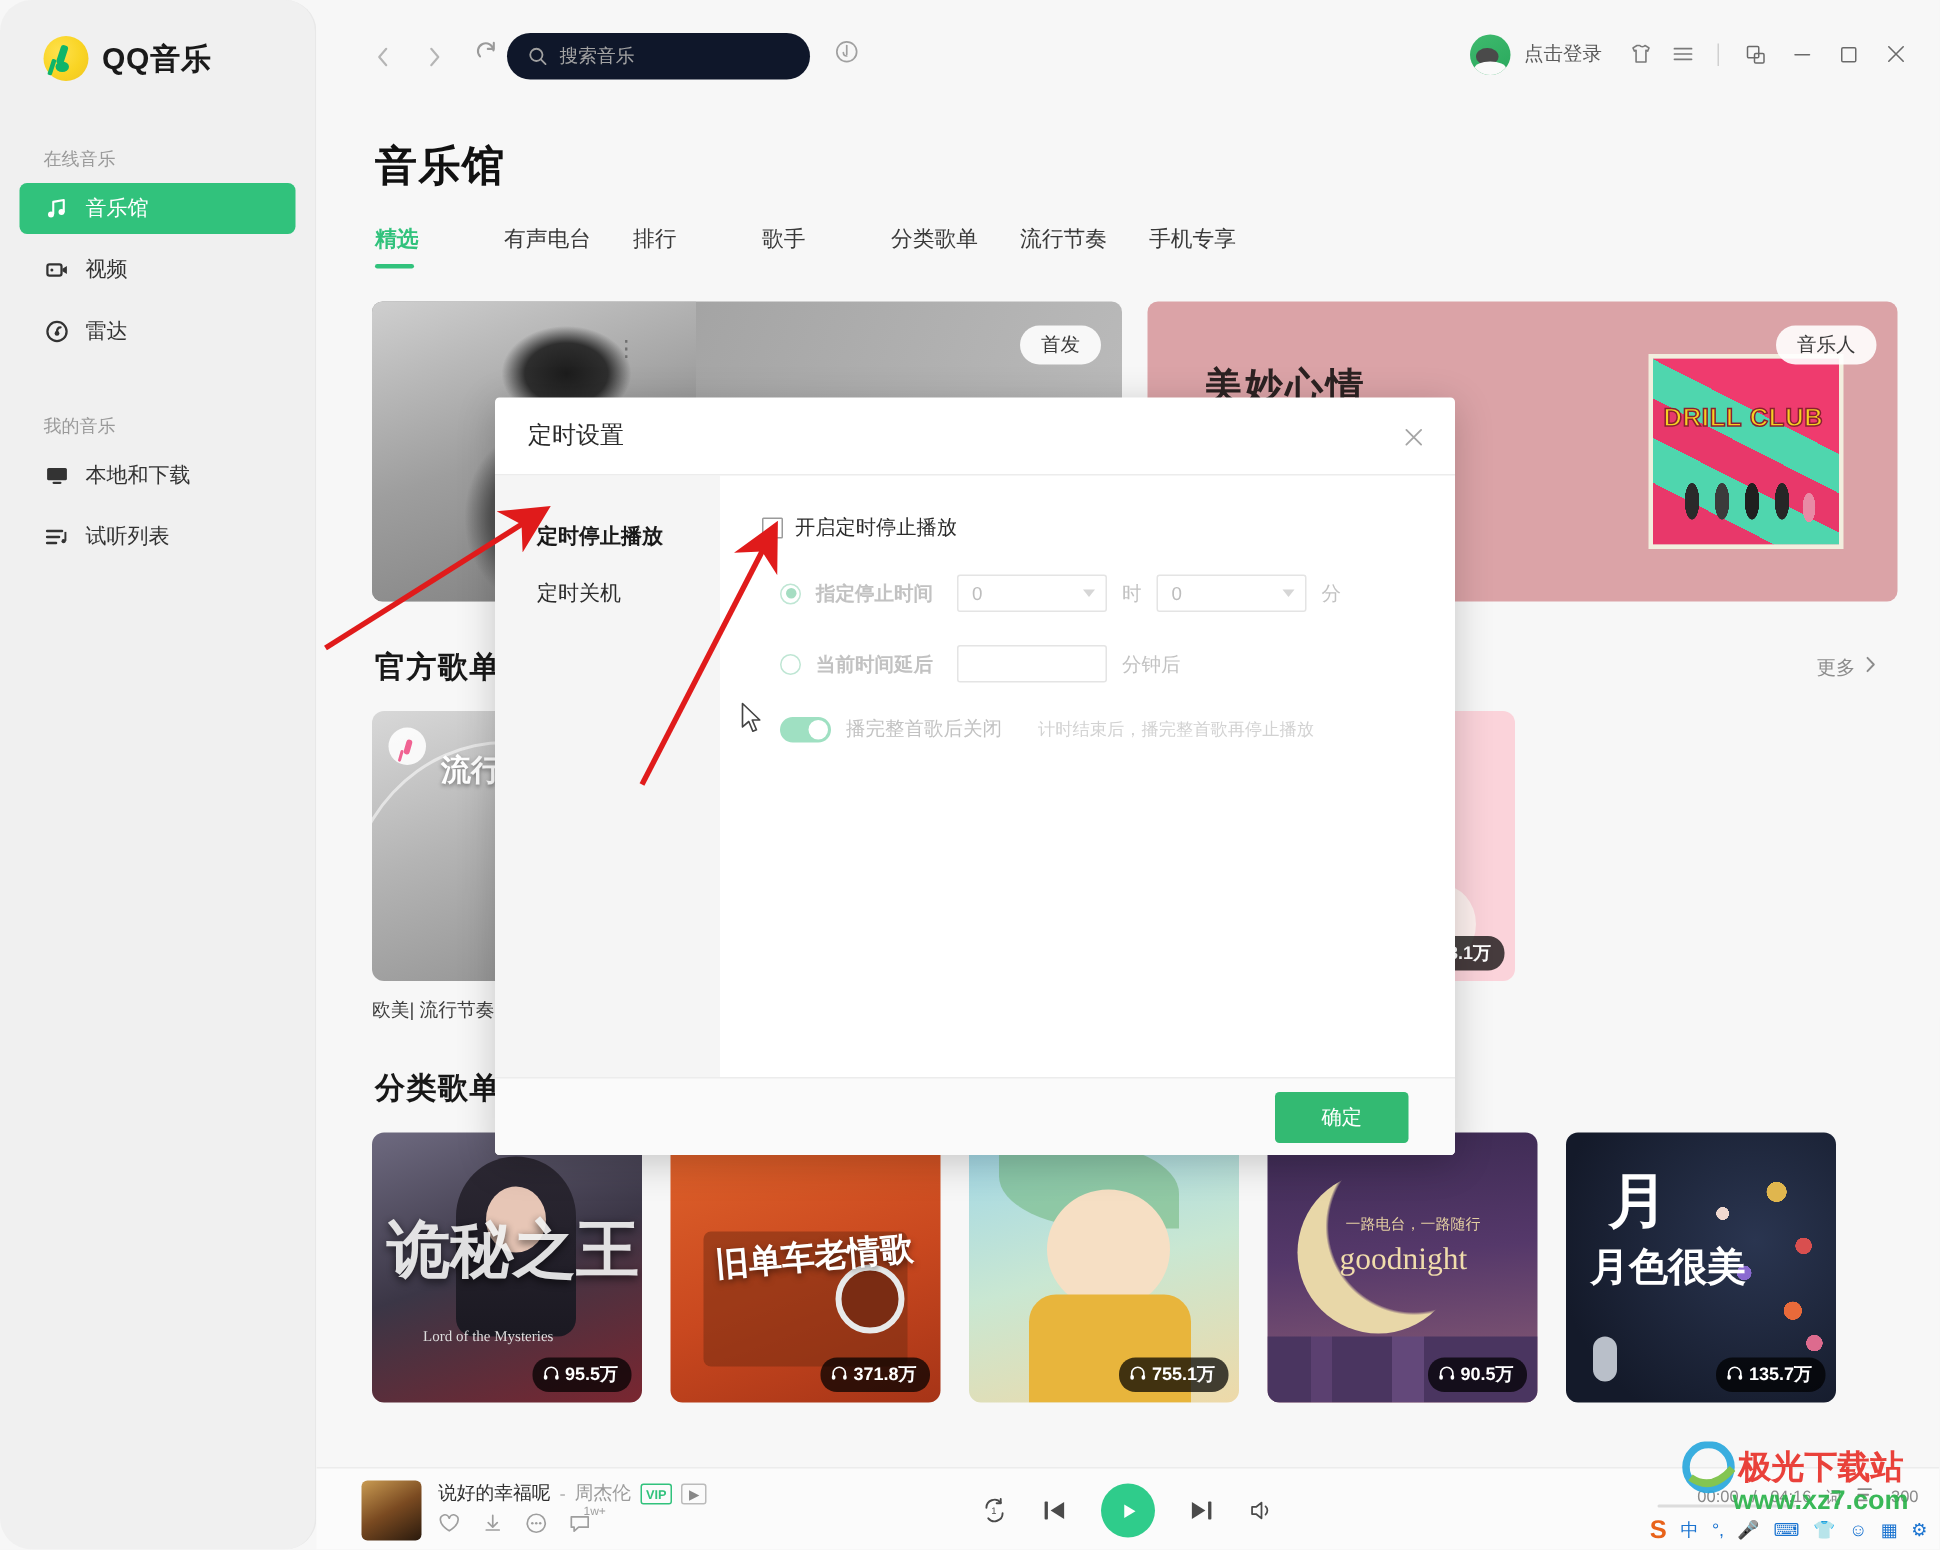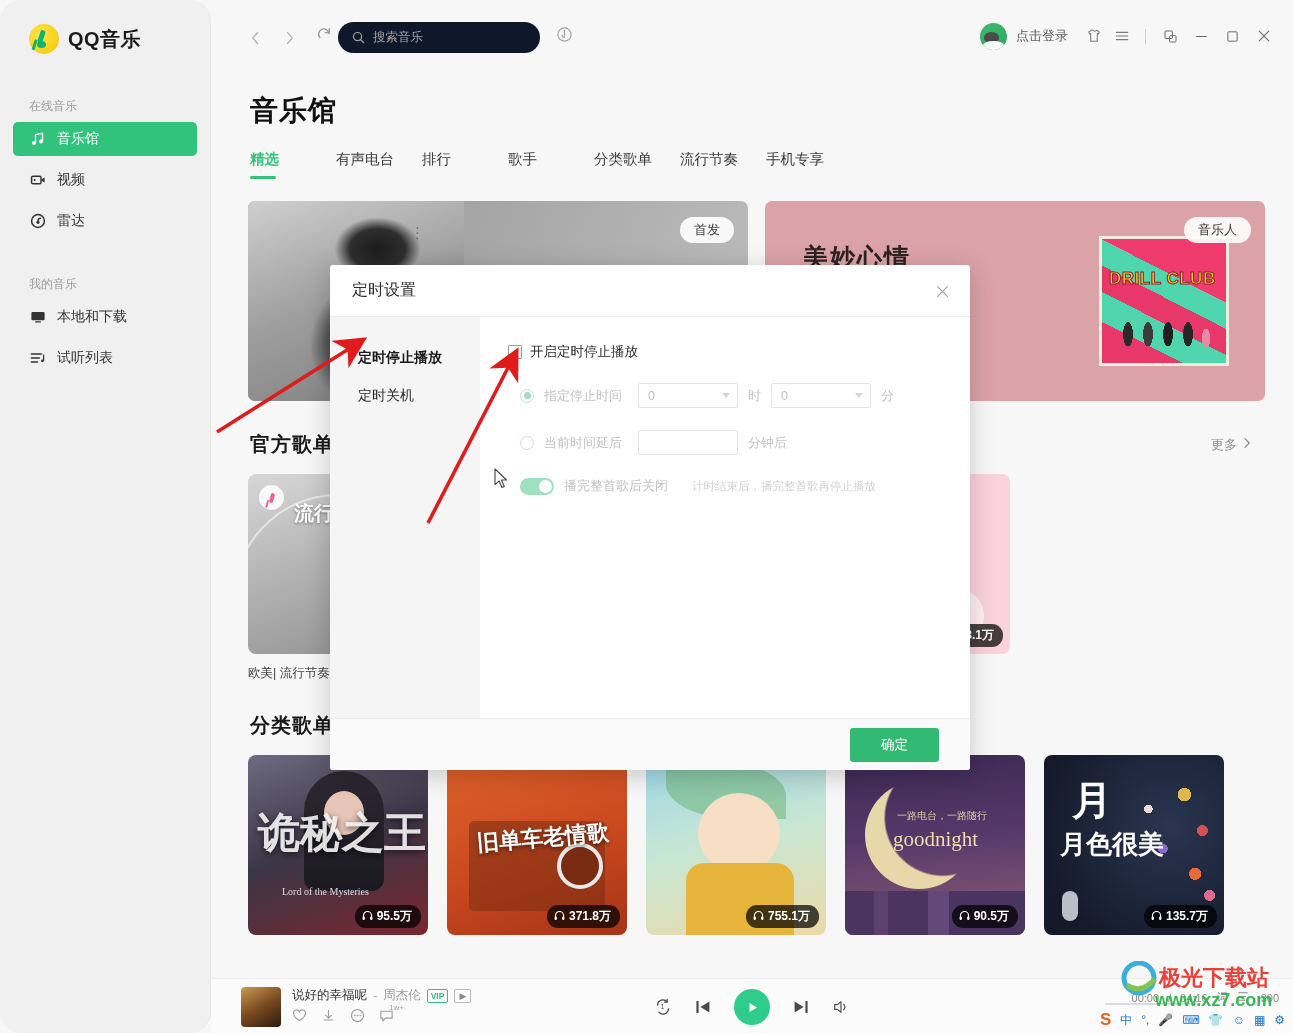--- a/index.html
+++ b/index.html
@@ -223,21 +223,21 @@
   .modal-pane { flex:1; padding:26px 0 0 28px; background:#fff;}
 
   .chk-row { display:flex; align-items:center; gap:8px; cursor:pointer;}
   .chk-box { width:14px;height:14px;border:1px solid #9b9b9b; background:#fff; border-radius:1px; flex:none;}
   .chk-label { font-size:13.5px; color:#2b2b2b;}
 
   .opt-row { display:flex; align-items:center; gap:10px; margin:22px 0 0 12px;}
   .radio { width:14px;height:14px;border-radius:50%;border:1px solid #bfe6d4; background:#fff;
      display:flex;align-items:center;justify-content:center;flex:none;cursor:pointer;}
   .radio.on:after{content:"";width:7px;height:7px;border-radius:50%;background:#a5ddc2;}
-  .opt-label { font-size:13px; color:#c2c2c2; width:84px;}
+  .opt-label { font-size:13px; color:#c2c2c2; width:84px;font-weight:bold;}
   .sel {
     width:100px; height:25px; border:1px solid #e4e4e4; background:#fff; border-radius:2px;
     display:flex; align-items:center; justify-content:space-between; padding:0 7px 0 9px;
     font-size:12.5px; color:#bdbdbd; cursor:pointer;
   }
   .sel .car { border-left:4px solid transparent; border-right:4px solid transparent; border-top:5px solid #d6d6d6;}
   .unit { font-size:13px; color:#c2c2c2;}
   .txtin { width:100px;height:25px;border:1px solid #e4e4e4;background:#fff;border-radius:2px;cursor:text;}
   .toggle { width:34px;height:17px;border-radius:9px;background:#9fe0c2;position:relative;cursor:pointer;flex:none;}
   .toggle:after{content:"";position:absolute;right:2px;top:2px;width:13px;height:13px;border-radius:50%;background:#fff;}

